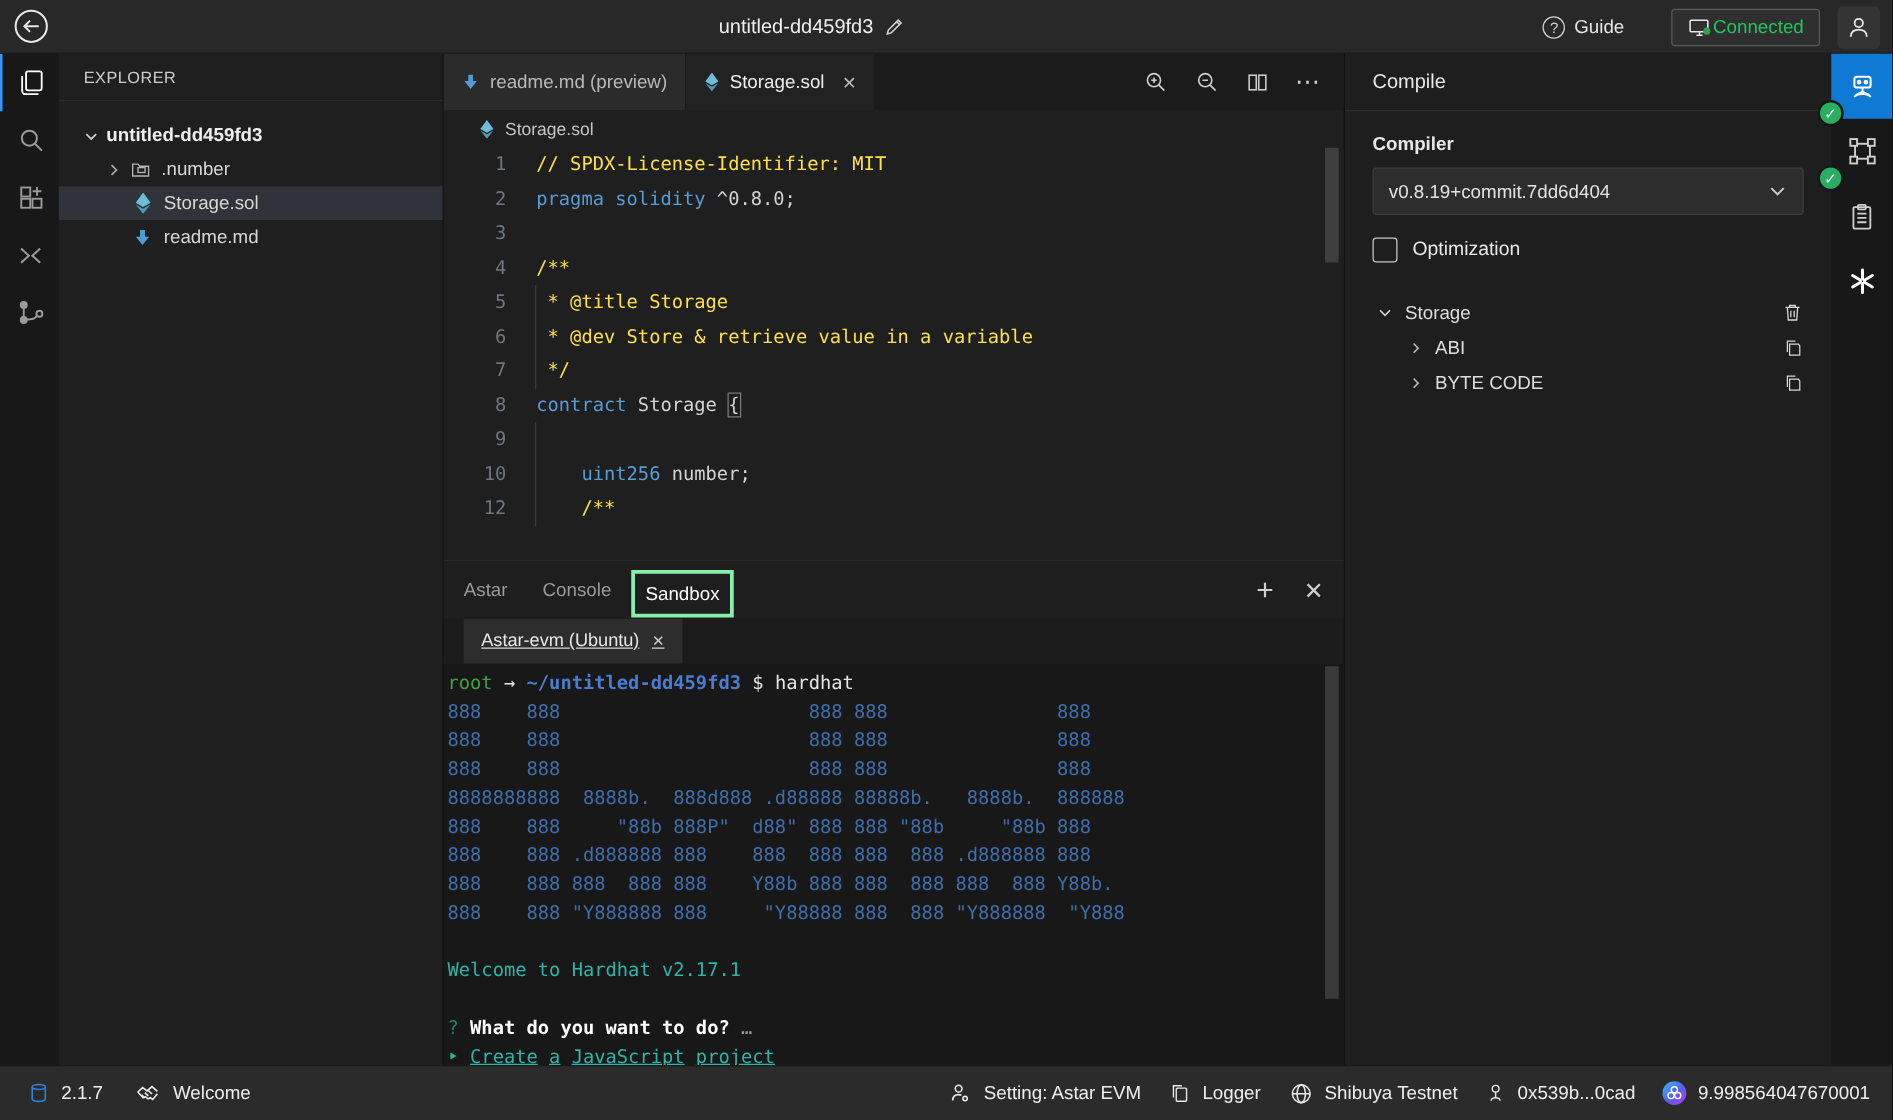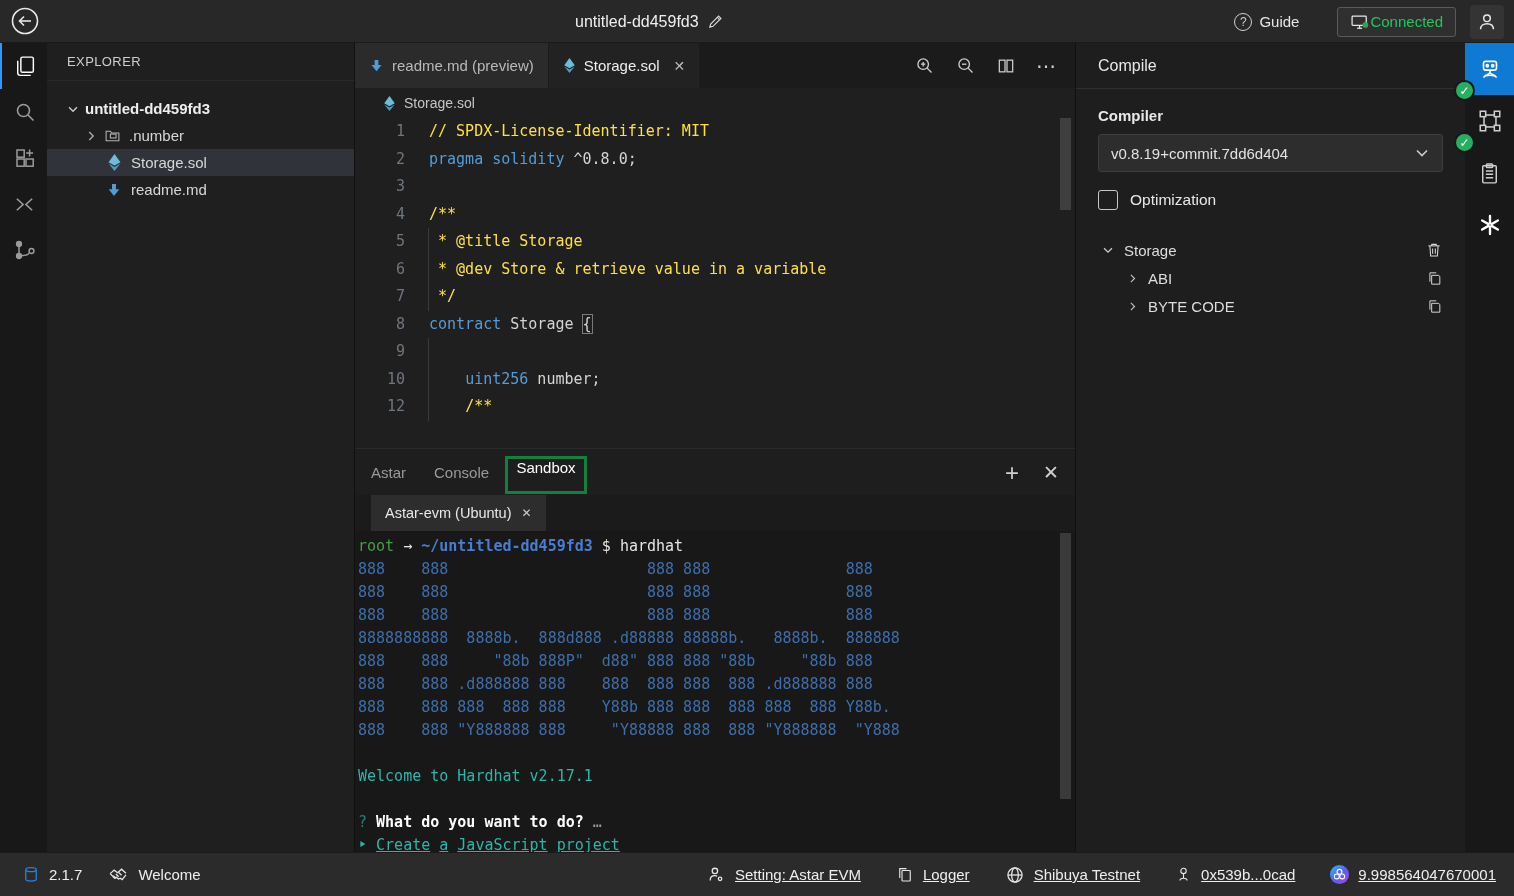--- a/index.html
+++ b/index.html
@@ -61,25 +61,25 @@
   .lc { position:relative; padding-left:2px; }
   .lc.g::before { content:''; position:absolute; left:1px; top:0; bottom:0; border-left:1px solid #3a3a3a; }
   .s-c { color:#fde047; } .s-k { color:#569cd6; } .s-p { color:#d4d4d4; }
   .s-b { color:#d4d4d4; outline:1px solid #7a7a7a; }
   .code-scroll { position:absolute; right:4px; top:0; width:11px; height:92px; background:#3f3f3f; }
 
   .panelhead { height:47px; background:#1e1e1e; border-top:1px solid #2a2a2a; position:relative; display:flex; align-items:center; }
   .ptab { font-size:15px; color:#9a9a9a; margin-left:28px; cursor:pointer; }
   .ptab:first-child { margin-left:16px; }
   .ptab.active { color:#fff; }
-  .red-box { position:absolute; left:150px; top:7px; width:82px; height:38px; border:3px solid #15803d; display:flex; align-items:flex-start; justify-content:center; }
+  .red-box { position:absolute; left:150px; top:7px; width:82px; height:38px; border:3px solid #86efac; display:flex; align-items:center; justify-content:center; }
   .panel-actions { position:absolute; right:16px; top:0; height:47px; display:flex; align-items:center; gap:24px; color:#cfcfcf; }
   .panel-actions span { font-size:19px; cursor:pointer; }
 
-  .termtabs { height:36px; background:#1b1b1b; display:flex; align-items:stretch; }
+  .termtabs { height:36px; background:#1b1b1b; display:flex; align-items:stretch;text-decoration:underline; }
   .ttab { background:#2d2d2d; display:flex; align-items:center; gap:10px; padding:0 14px; margin-left:16px; font-size:14.5px; color:#e8e8e8; cursor:pointer; }
   .ttab .x { font-size:12px; color:#cfcfcf; }
 
   .terminal { flex:1; background:#181818; position:relative; font-family:"DejaVu Sans Mono", monospace; font-size:15px; padding:4px 0 0 3px; overflow:hidden; }
   .tl { height:23px; line-height:23px; white-space:pre; }
   .x-g { color:#43a047; } .x-w { color:#e6e6e6; } .x-bb { color:#4a7dd0; font-weight:bold; }
   .x-a { color:#3e6eab; } .x-t { color:#2ab7a9; } .x-tl { color:#2ab7a9; text-decoration:underline; }
   .x-tq { color:#1f8078; } .x-wb { color:#ffffff; font-weight:bold; } .x-dim { color:#9a9a9a; }
   .term-scroll { position:absolute; right:4px; top:2px; width:11px; height:266px; background:#3a3a3a; }
 
@@ -102,21 +102,21 @@
 
   .rail-r { width:49px; background:#181818; position:relative; display:flex; flex-direction:column; }
   .rr-item { height:52px; display:flex; align-items:center; justify-content:center; cursor:pointer; position:relative; }
   .rr-item.active { background:#0e7ad3; }
   .badge { position:absolute; left:-11px; bottom:-6px; width:21px; height:21px; border-radius:50%; background:#27ae60; border:2px solid #181818; color:#fff; font-size:12px; display:flex; align-items:center; justify-content:center; z-index:3; }
 
   
   .statusbar { height:44px; flex:0 0 44px; background:#2b2b2b; border-top:1px solid #1a1a1a; display:flex; align-items:center; font-size:15px; color:#eee; }
   .st-item { display:flex; align-items:center; gap:9px; cursor:pointer; white-space:nowrap; }
   .st-left { display:flex; align-items:center; gap:26px; padding-left:22px; }
-  .st-right { margin-left:auto; display:flex; align-items:center; gap:35px; padding-right:18px;text-decoration:underline; }
+  .st-right { margin-left:auto; display:flex; align-items:center; gap:22px; padding-right:18px; }
   .token { width:19px; height:19px; border-radius:50%; background:linear-gradient(135deg,#37a9fa 10%,#5a5df0 55%,#b43cf0 100%); position:relative; }
 </style>
 </head>
 <body>
 
 <div id="app">
 
   <div class="topbar">
     <div class="backbtn">
       <svg width="30" height="30" viewBox="0 0 30 30" fill="none" stroke="#e8e8e8" stroke-width="1.6">

